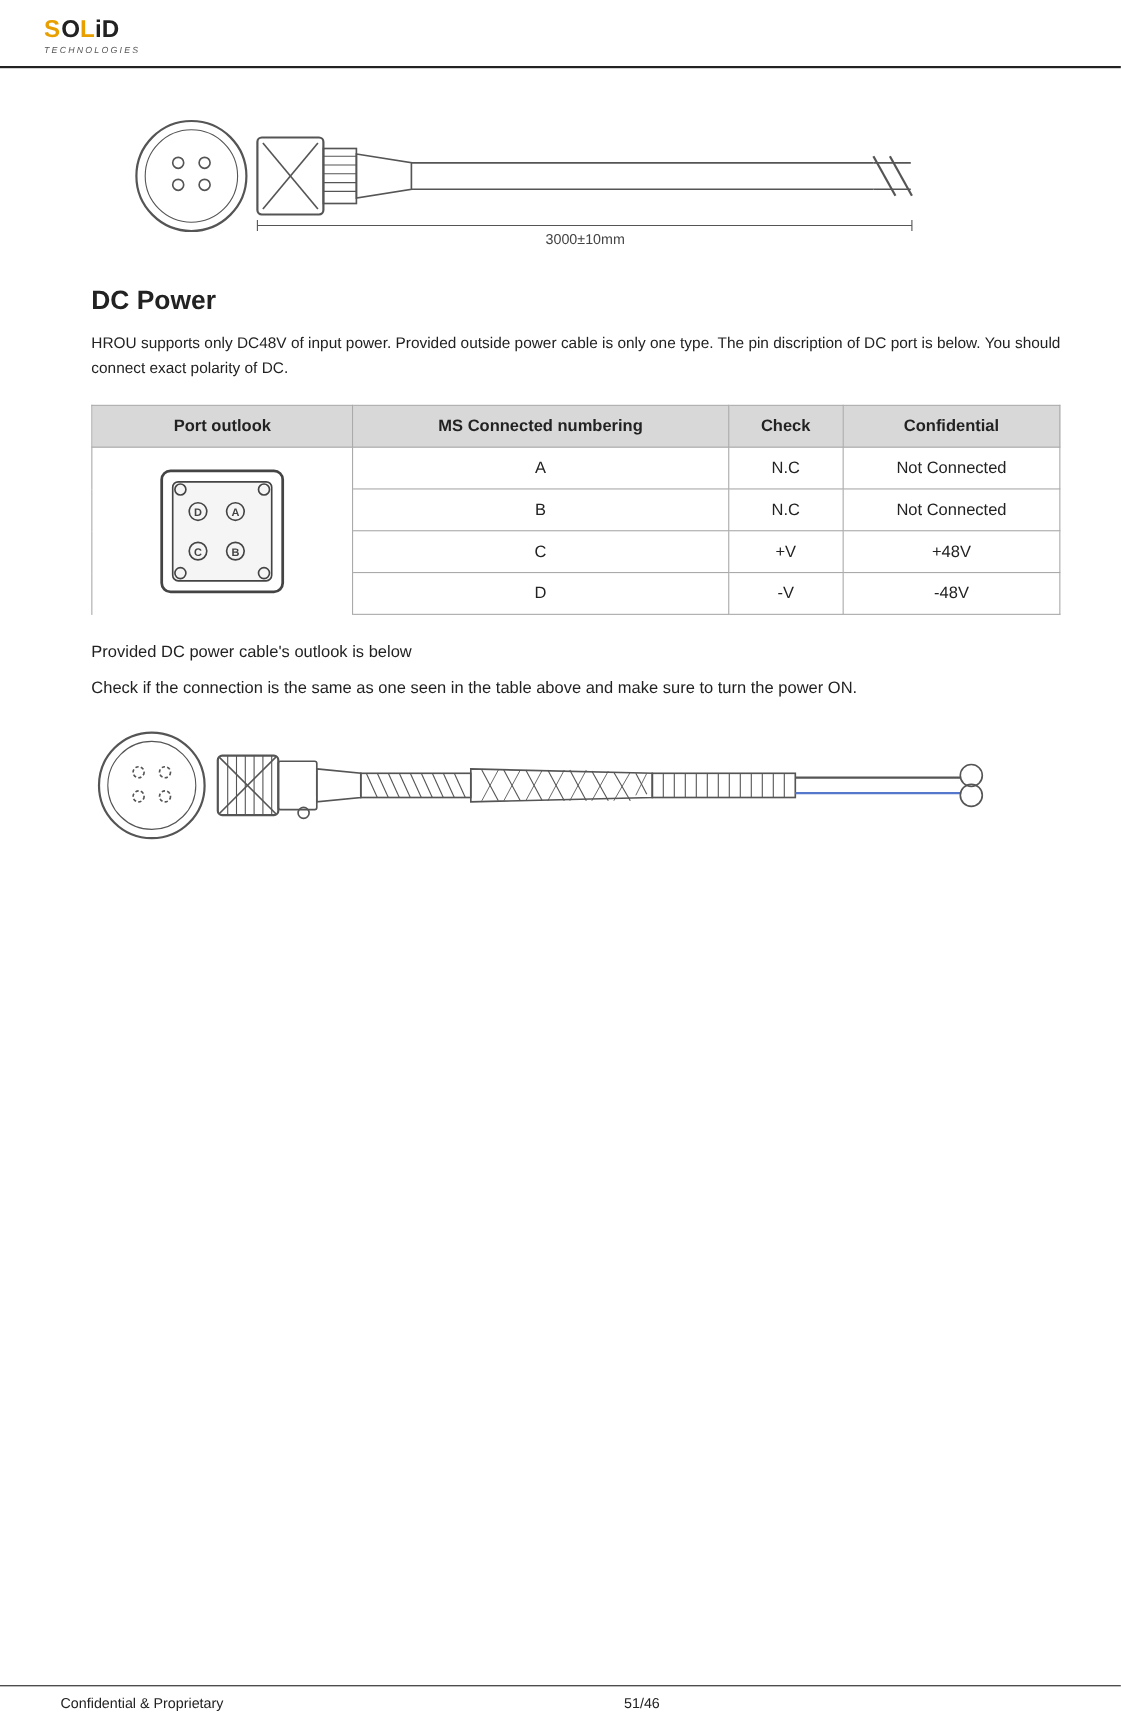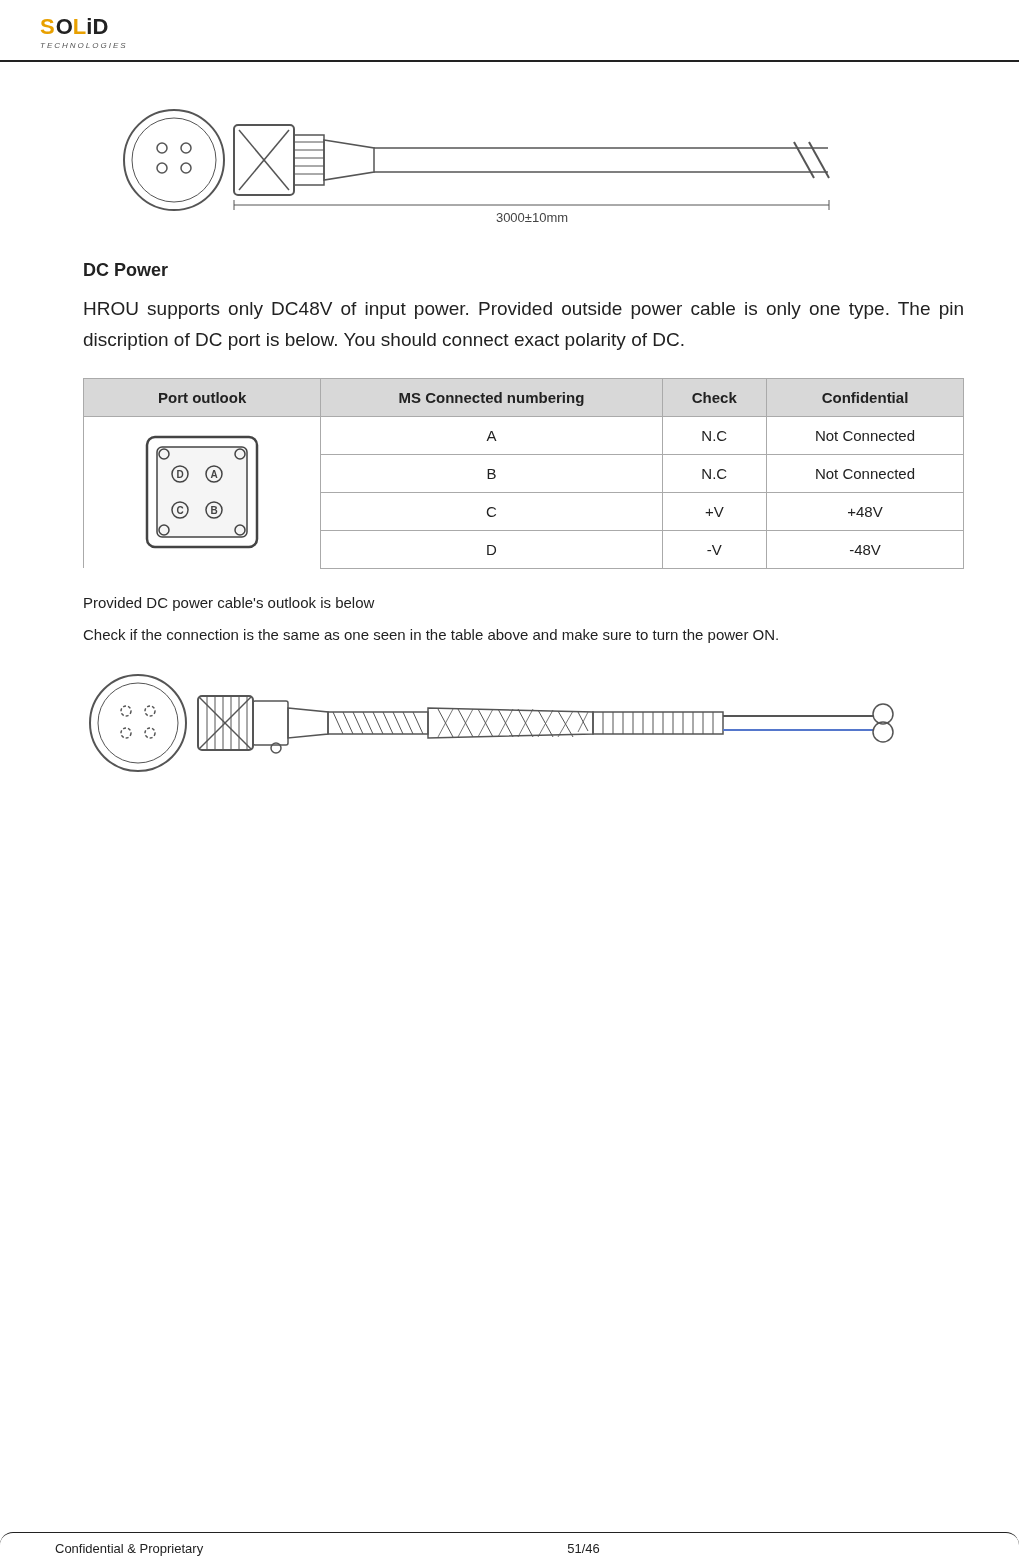--- a/index.html
+++ b/index.html
@@ -51,28 +51,28 @@
     .cable-diagram {
       display: flex;
       justify-content: center;
       align-items: center;
       margin: 18px 0 30px 0;
       min-height: 130px;
     }
 
     
     .section-title {
-      font-size: 18px;
+      font-size: 24px;
       font-weight: bold;
       margin-bottom: 12px;
       margin-top: 10px;
     }
 
     .section-text {
-      font-size: 19px;
+      font-size: 14px;
       line-height: 1.65;
       margin-bottom: 22px;
       text-align: justify;
     }
 
     
     .connector-table {
       width: 100%;
       border-collapse: collapse;
       margin-bottom: 22px;
@@ -126,21 +126,20 @@
       position: absolute;
       bottom: 0;
       left: 0;
       right: 0;
       border-top: 1.5px solid #222;
       padding: 8px 55px;
       display: flex;
       justify-content: space-between;
       font-size: 13px;
       color: #222;
-      border-radius: 13px;
     }
 
     
     .cable-top-svg {
       width: 820px;
       height: 130px;
     }
     .cable-bottom-svg {
       width: 870px;
       height: 110px;

